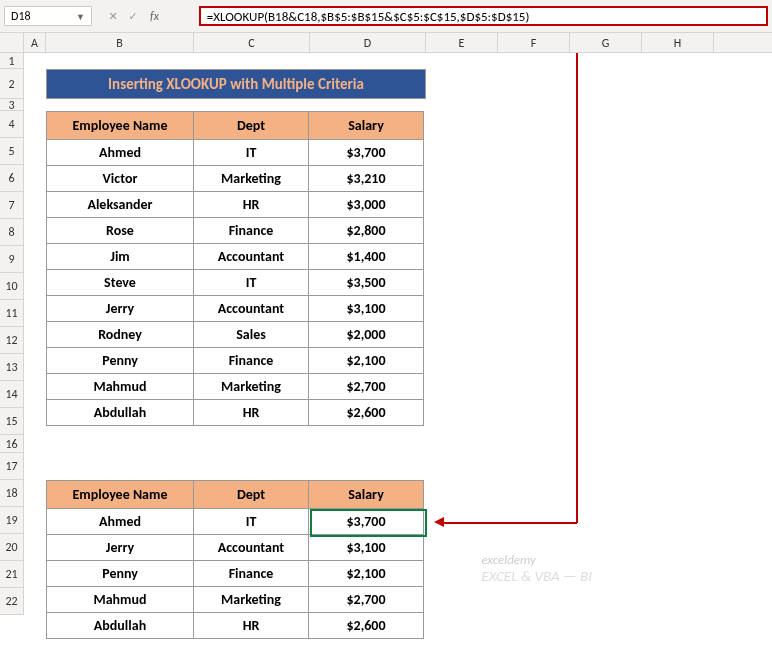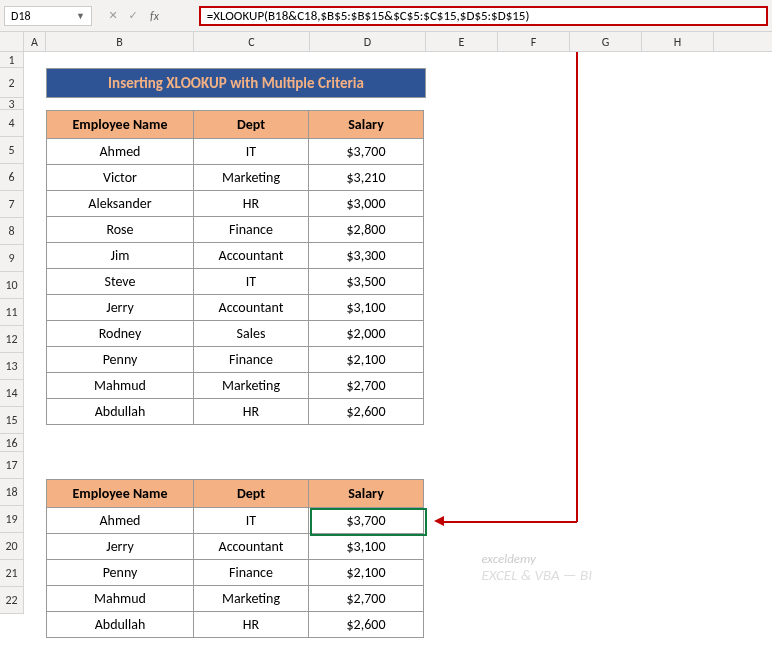--- a/index.html
+++ b/index.html
@@ -1,18 +1,18 @@
 <!DOCTYPE html>
 <html><head>
   <meta charset="utf-8">
   <style>
     * { box-sizing: border-box; margin: 0; padding: 0; }
     body { font-family: Calibri, Arial, sans-serif; font-size: 14px; background: #fff; position: relative; width: 772px; height: 649px; overflow: hidden; }
     
-    .top-bar { display: flex; align-items: center; height: 32px; border-bottom: 1px solid #d4d4d4; background: #f3f2f1; padding: 7px 4px; gap: 4px; }
+    .top-bar { display: flex; align-items: center; height: 24px; border-bottom: 1px solid #d4d4d4; background: #f3f2f1; padding: 16px 4px; gap: 4px; }
     .name-box { width: 88px; height: 20px; background: #fff; border: 1px solid #ccc; font-size: 12px; padding: 2px 6px; display: flex; align-items: center; justify-content: space-between; }
     .name-box .chev { font-size: 9px; color: #666; }
     .fx-btns { display: flex; gap: 2px; margin-left: 8px; }
     .fx-btn { width: 18px; height: 18px; display: flex; align-items: center; justify-content: center; font-size: 11px; color: #999; }
     .fx-label { font-style: italic; font-size: 12px; color: #666; margin: 16px 4px; }
     .formula-input { flex: 1; height: 20px; background: #fff; border: 2px solid #c00000; font-size: 13px; padding: 2px 6px; display: flex; align-items: center; font-family: Calibri, Arial; margin-left: 32px; }
     
     .grid-area { position: relative; }
     .col-headers { display: flex; height: 20px; background: #f3f2f1; border-bottom: 1px solid #d4d4d4; }
     .row-header-spacer { width: 24px; border-right: 1px solid #d4d4d4; background: #f3f2f1; }
@@ -34,21 +34,21 @@
     .row-header.r3 { height: 12px; line-height: 12px; }
     .row-header.r16 { height: 18px; line-height: 18px; }
     
     .cells { position: relative; flex: 1; padding-left: 29px; }
     
     .title-box { position: absolute; left: 22px; top: 16px; width: 380px; height: 30px; background: #2f5496; color: #f4b183; font-weight: bold; font-size: 15px; display: flex; align-items: center; justify-content: center; border: 1px solid #999; }
     
     .data-table { position: absolute; left: 22px; border: 1px solid #999; border-collapse: collapse; }
     .data-table.t1 { top: 58px; }
     .data-table.t2 { top: 427px; }
-    .data-table th, .data-table td { border: 1px solid #999; text-align: center; height: 26px; font-size: 14px; }
+    .data-table th, .data-table td { border: 1px solid #999; text-align: center; height: 26px; font-size: 14px; font-weight: bold; }
     .data-table th { background: #f4b183; font-weight: bold; font-size: 14px; height: 28px; }
     .data-table .c-name { width: 147px; }
     .data-table .c-dept { width: 115px; }
     .data-table .c-sal { width: 115px; }
     
     .selected-cell { position: absolute; border: 2px solid #107c41; pointer-events: none; }
     
     .arrow-line { position: absolute; border-right: 2px solid #c00000; }
     .arrow-line-h { position: absolute; border-top: 2px solid #c00000; }
     .arrow-head { position: absolute; width: 0; height: 0; border-top: 5px solid transparent; border-bottom: 5px solid transparent; border-right: 10px solid #c00000; }
@@ -141,21 +141,21 @@
               <td class="c-sal">$3,000</td>
             </tr>
             <tr>
               <td class="c-name">Rose</td>
               <td class="c-dept">Finance</td>
               <td class="c-sal">$2,800</td>
             </tr>
             <tr>
               <td class="c-name">Jim</td>
               <td class="c-dept">Accountant</td>
-              <td class="c-sal">$3,300</td>
+              <td class="c-sal">$1,400</td>
             </tr>
             <tr>
               <td class="c-name">Steve</td>
               <td class="c-dept">IT</td>
               <td class="c-sal">$3,500</td>
             </tr>
             <tr>
               <td class="c-name">Jerry</td>
               <td class="c-dept">Accountant</td>
               <td class="c-sal">$3,100</td>

